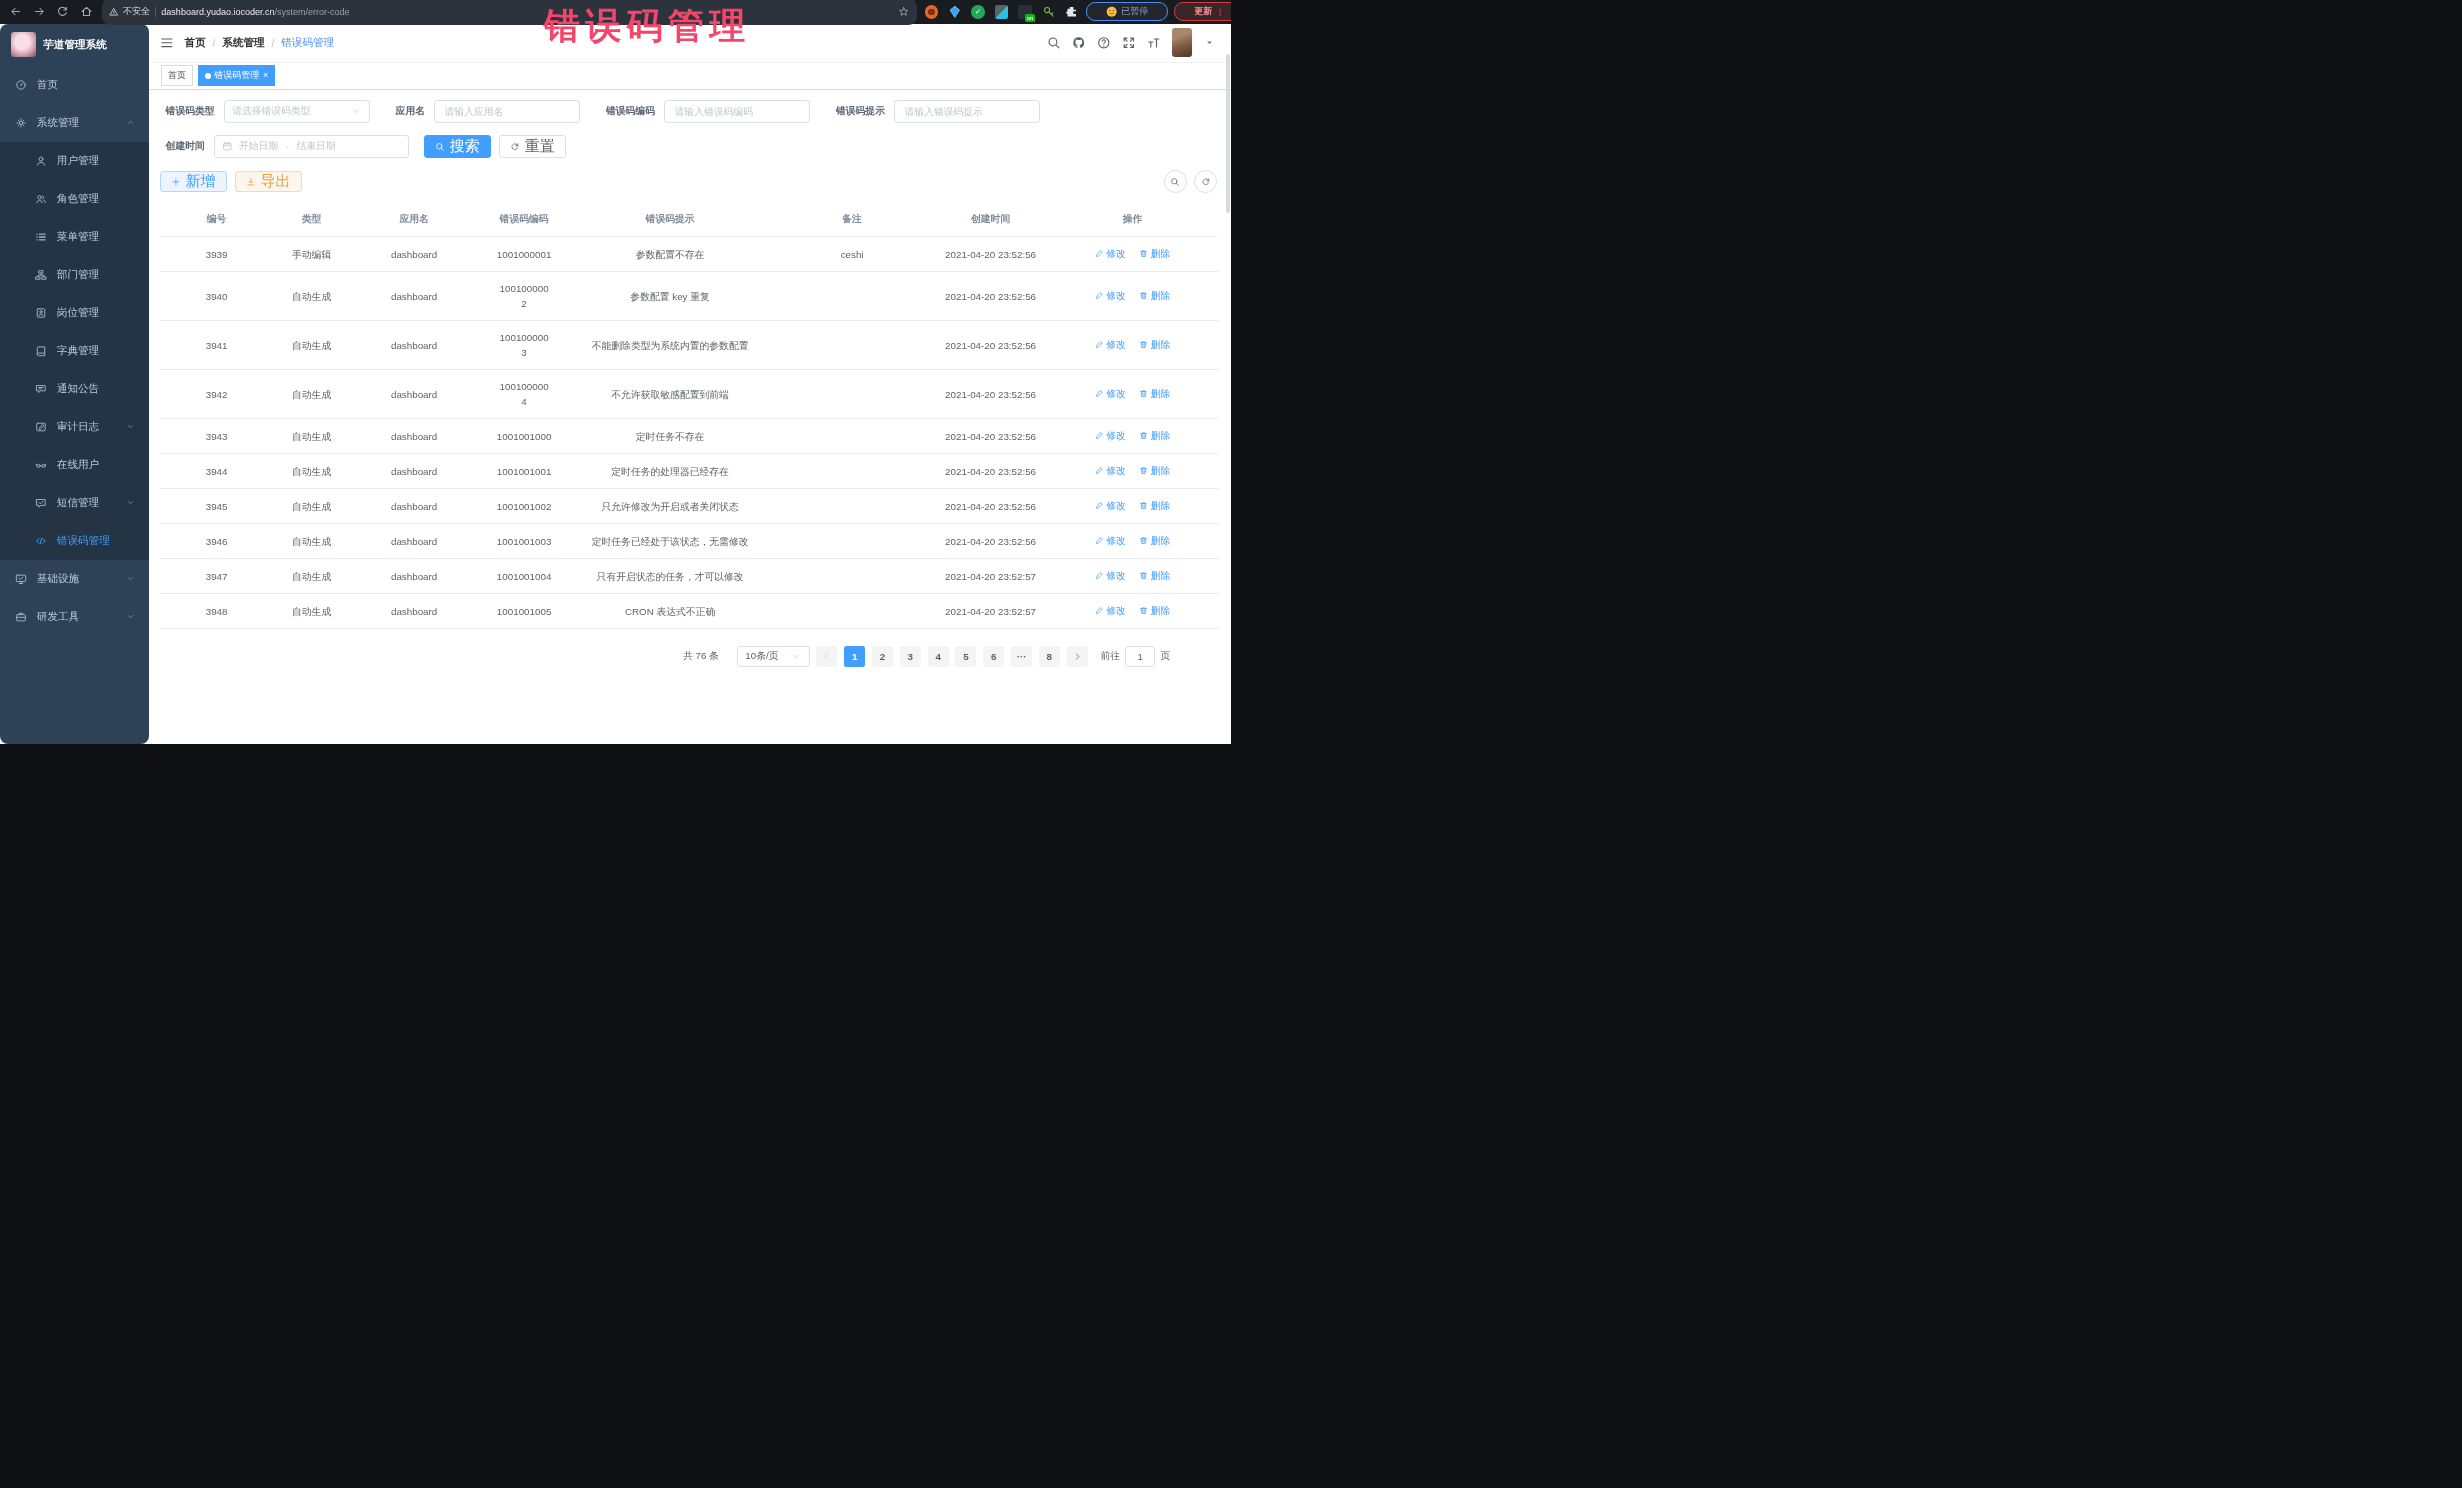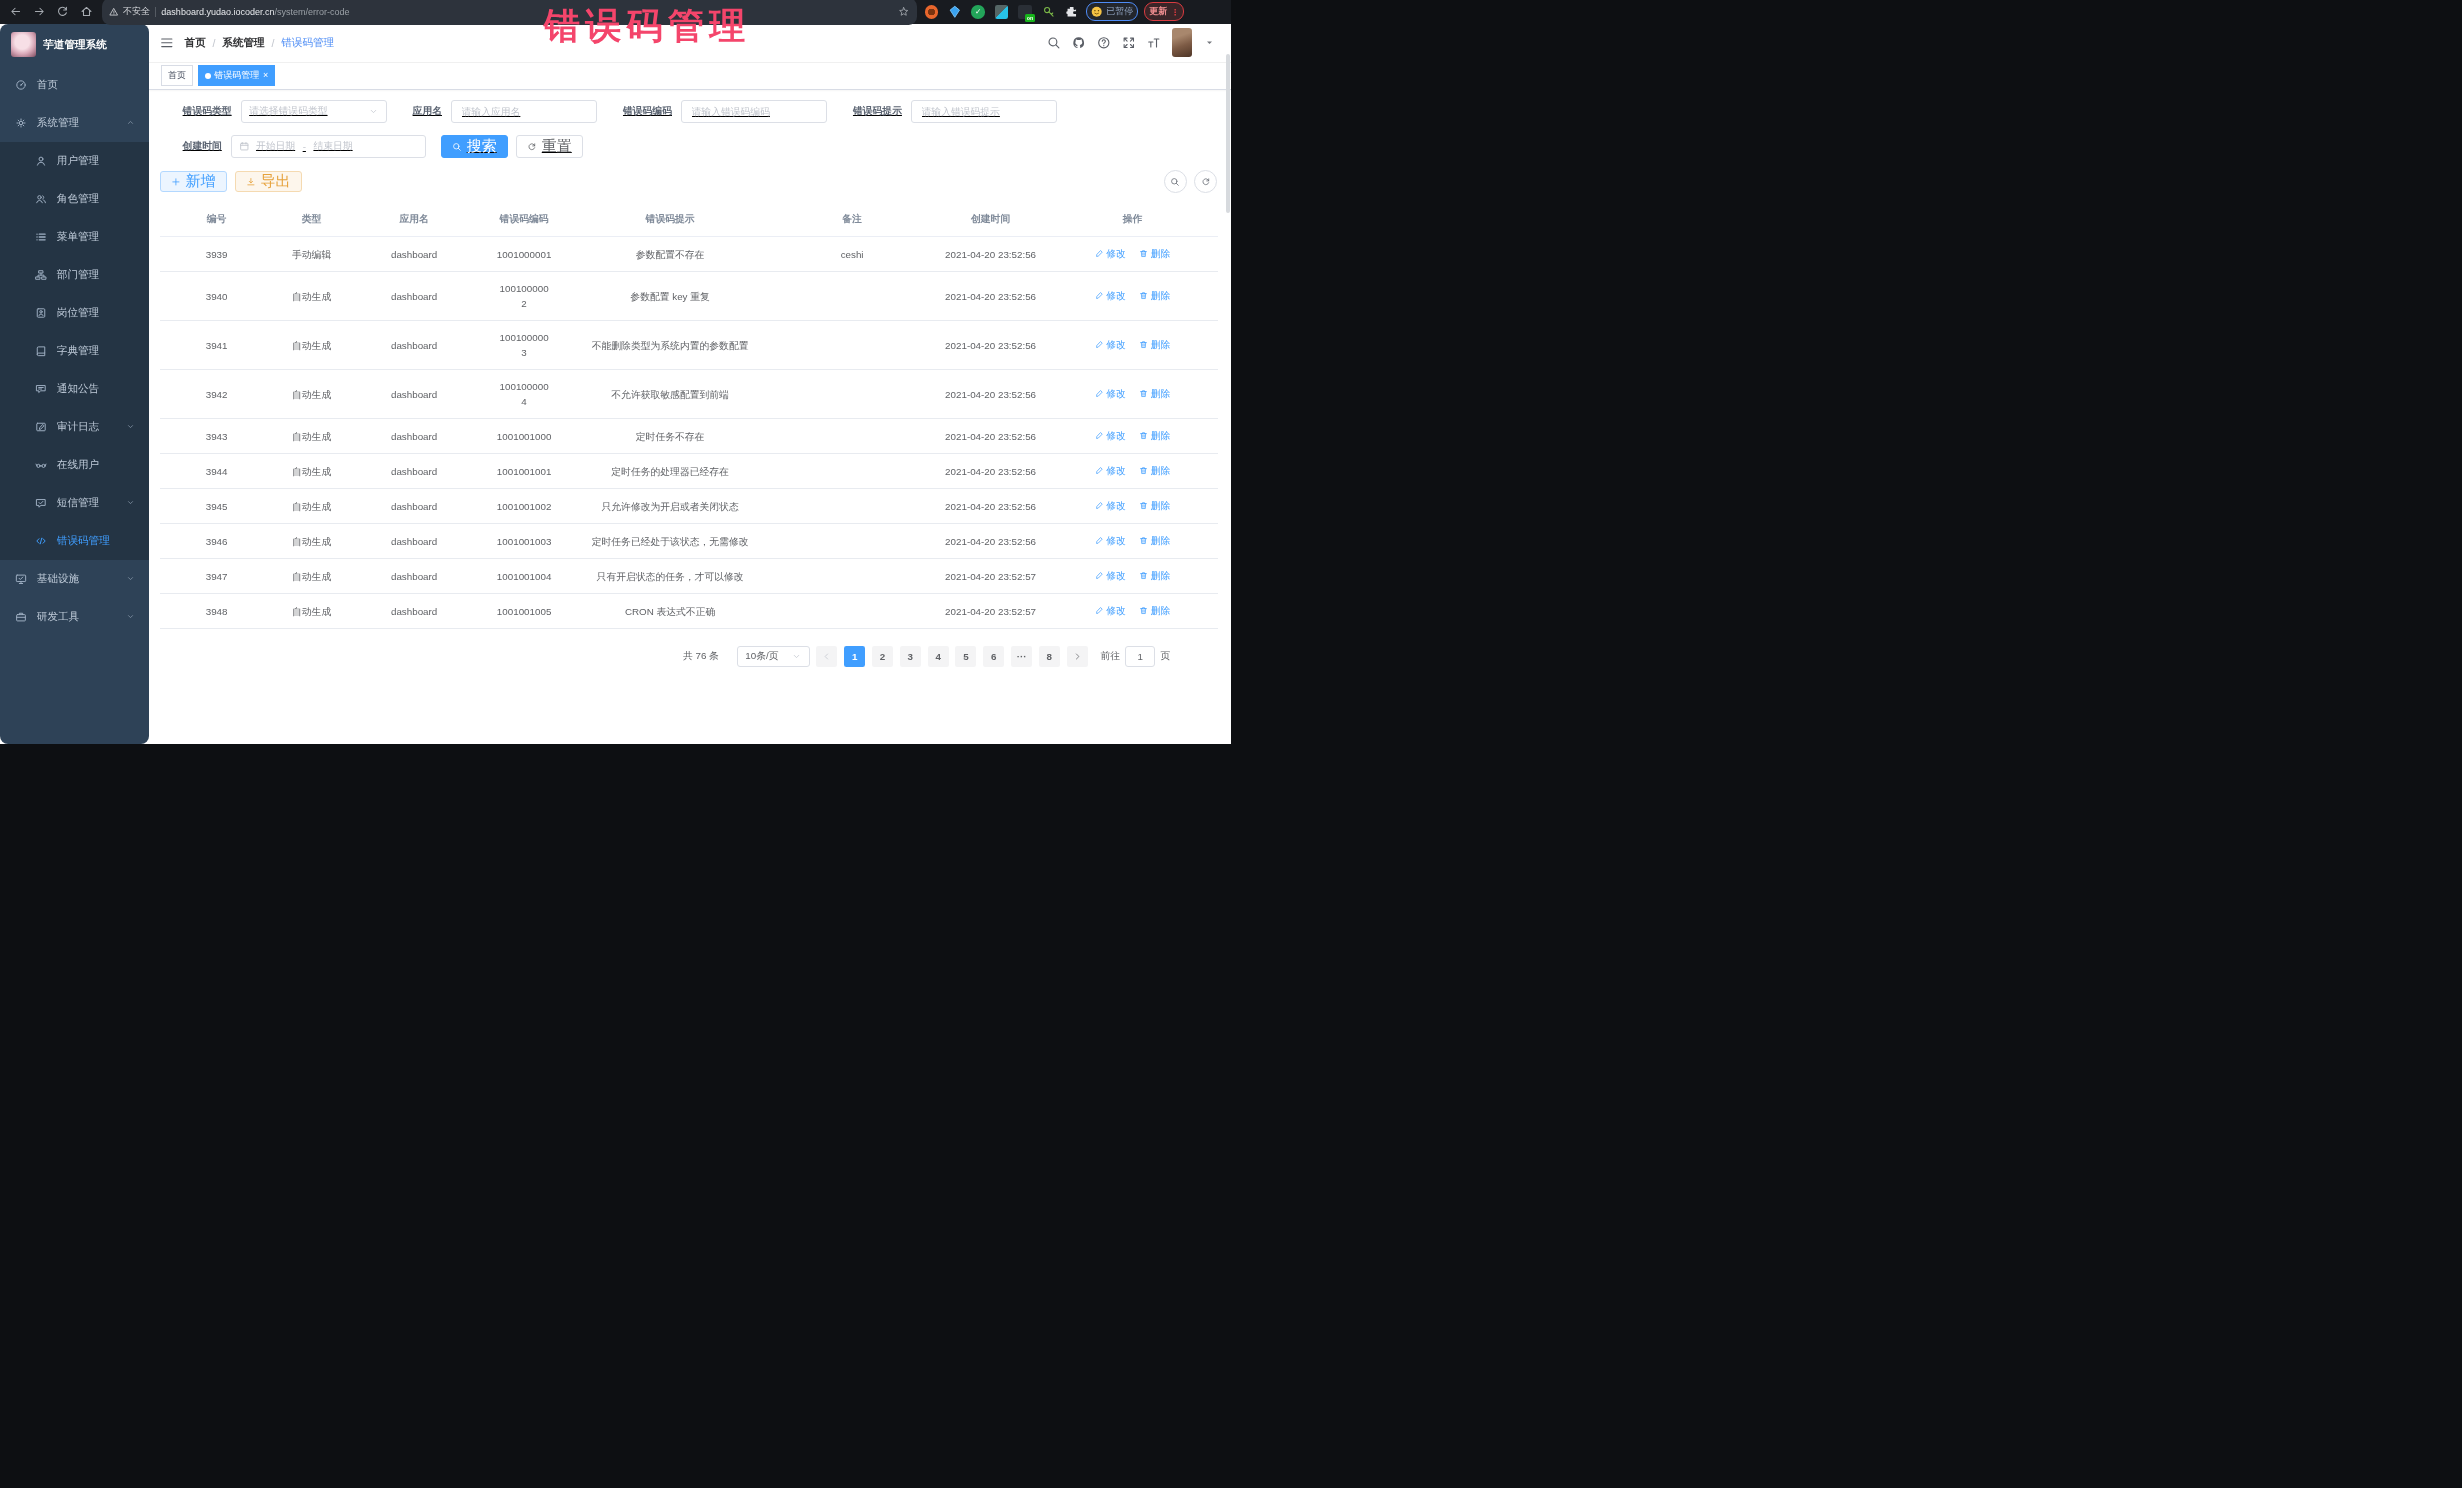--- a/index.html
+++ b/index.html
@@ -24,21 +24,21 @@
   .ext-orange{background:radial-gradient(circle at 50% 50%, #7a3410 35%, #e8662c 36%);}
   .ext-gem{background:transparent;}
   .ext-green{background:#23a55a;display:flex;align-items:center;justify-content:center;color:#fff;font-size:7.6px;font-weight:700;}
   .ext-squares{border-radius:2.3px;background:linear-gradient(135deg,#566 0 48%,#27c3e8 52% 100%);}
   .ext-dark{border-radius:2.3px;background:#2a2f36;}
   .ext-dark .on-badge{position:absolute;right:-3px;bottom:-3px;background:#17b31b;color:#fff;
     font-size:5.3px;line-height:6px;padding:0.8px 1.5px;border-radius:1.5px;font-weight:700;}
   .ext-key{background:transparent;color:#7ab648;}
   .ext-puzzle{background:transparent;color:#e4e6e9;}
   .pill{height:16.7px;border-radius:9px;display:flex;align-items:center;gap:3.8px;font-size:9px;
-    padding:0 4px;cursor:pointer;white-space:nowrap;}
+    padding:0 19px;cursor:pointer;white-space:nowrap;}
   .paused-pill{border:1.5px solid #4e8cf7;color:#93a7c4;background:#23262c;}
   .update-pill{border:1.5px solid #d93b40;color:#ef8e90;background:#3a2528;font-weight:700;margin:0 7.6px 0 6px;}
   .update-pill .dots{color:#d93b40;font-weight:700;letter-spacing:0;font-size:8.3px;line-height:1;}
 
   
   .watermark{position:absolute;left:544px;top:2.3px;z-index:9;font-size:36px;font-weight:800;
     letter-spacing:5.3px;pointer-events:none;}
 
   
   .app{position:absolute;left:0;top:23.5px;right:0;bottom:0;display:flex;}
@@ -73,21 +73,21 @@
   .tabbar{height:26px;display:flex;align-items:center;gap:4.5px;padding-left:12px;
     border-bottom:0.8px solid #d8dce5;box-shadow:0 0.8px 2.3px rgba(0,0,0,.06);}
   .tag{height:19.7px;display:flex;align-items:center;padding:0 6px;border:0.8px solid #d8dce5;
     background:#fff;color:#495060;font-size:9px;cursor:pointer;gap:3.8px;}
   .tag.active{background:#409eff;border-color:#409eff;color:#fff;}
   .tag-dot{width:6px;height:6px;border-radius:50%;background:#fff;}
   .tag-close{font-size:9px;line-height:1;cursor:pointer;}
 
   
   .content{flex:1;padding:10.6px 10.6px 0 10.6px;position:relative;}
-  .filters{margin-left:23px;text-decoration:underline;}
+  .filters{margin-left:6px;}
   .f-row{display:flex;align-items:center;margin-bottom:12px;}
   .f-label{font-size:9.8px;font-weight:700;color:#5b6472;margin-right:9px;white-space:nowrap;}
   .f-gap{width:26px;flex-shrink:0;}
   .inp{height:23px;border:0.8px solid #dcdfe6;border-radius:3px;background:#fff;display:flex;
     align-items:center;padding:0 7.6px;font-size:9.8px;color:#606266;box-sizing:border-box;}
   .inp input{border:none;outline:none;width:100%;font-size:9.8px;color:#606266;background:transparent;
     font-family:inherit;}
   .inp input::placeholder{color:#c0c4cc;}
   .sel{width:146px;justify-content:space-between;cursor:pointer;}
   .sel .ph{color:#c0c4cc;}

